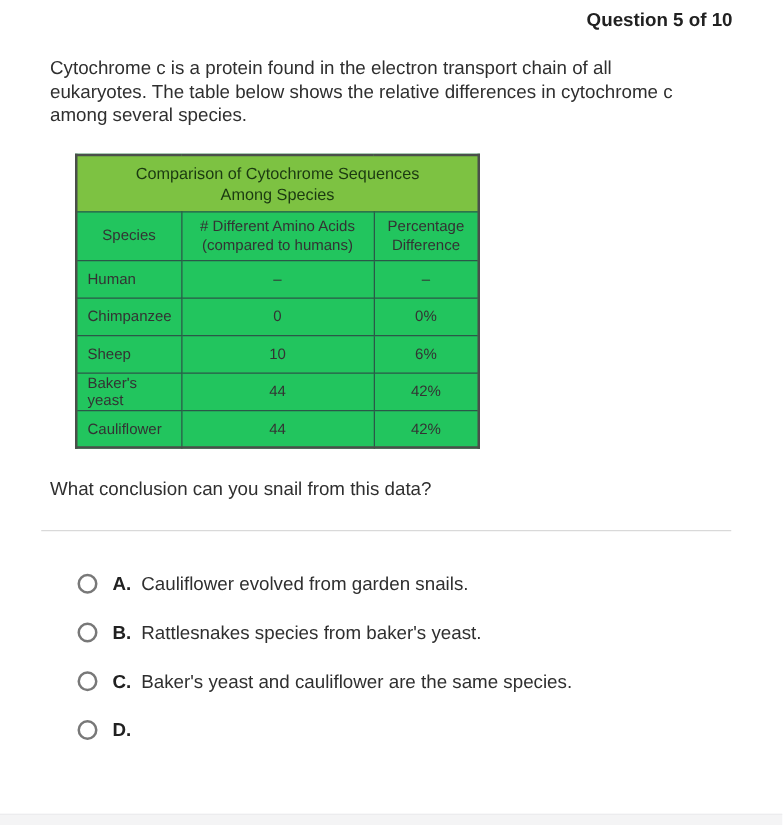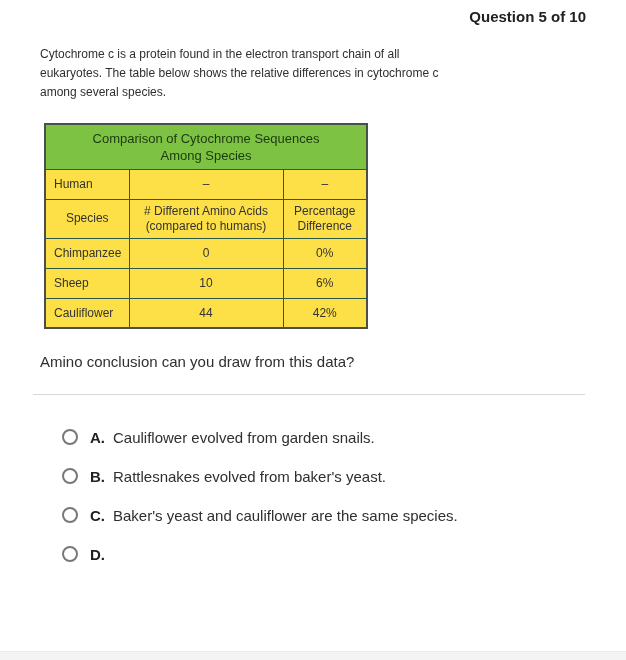--- a/index.html
+++ b/index.html
@@ -23,31 +23,31 @@
     position:relative;
     overflow:hidden;
   }
   .content{padding:8px 40px 0 40px;}
   .q-counter{
     font-size:15px;font-weight:bold;color:var(--text-black);
     margin:0;line-height:18px;text-align:right;
   }
   .intro{
     margin:19px 0 12px 0;
-    font-size:12px;line-height:19px;color:var(--text-dark);
+    font-size:15px;line-height:19px;color:var(--text-dark);
     max-width:545px;
     white-space:pre-line;
   }
   table.cyto{
     border-collapse:collapse;
-    margin:21px 0 0 4px;
+    margin:21px 0 0 20px;
     table-layout:fixed;
     width:322px;
     border:2px solid var(--table-outer-border);
-    background:#fde047;
+    background:#22c55e;
   }
   table.cyto td,table.cyto th{
     border:1px solid var(--table-border-teal);
     font-weight:normal;
   }
   .cyto-title{
     background:var(--table-header-green);
     color:var(--title-on-green);
     font-weight:bold;font-size:13px;line-height:17px;
     text-align:center;
@@ -124,65 +124,70 @@
       <col class="col-species">
         <col class="col-amino">
         <col class="col-pct">
     </colgroup>
     <tbody>
       <tr>
         <td class="cyto-title" colspan="3">Comparison of Cytochrome Sequences
 Among Species</td>
       </tr>
       <tr>
-        <td class="cell-species">Human</td>
-        <td class="cell-num">–</td>
-        <td class="cell-num">–</td>
-      </tr>
-      <tr>
         <td class="col-head">Species</td>
         <td class="col-head"># Different Amino Acids
 (compared to humans)</td>
         <td class="col-head">Percentage
 Difference</td>
       </tr>
       <tr>
+        <td class="cell-species">Human</td>
+        <td class="cell-num">–</td>
+        <td class="cell-num">–</td>
+      </tr>
+      <tr>
         <td class="cell-species">Chimpanzee</td>
         <td class="cell-num">0</td>
         <td class="cell-num">0%</td>
       </tr>
       <tr>
         <td class="cell-species">Sheep</td>
         <td class="cell-num">10</td>
         <td class="cell-num">6%</td>
       </tr>
       <tr>
+        <td class="cell-species">Baker's yeast</td>
+        <td class="cell-num">44</td>
+        <td class="cell-num">42%</td>
+      </tr>
+      <tr>
         <td class="cell-species">Cauliflower</td>
         <td class="cell-num">44</td>
         <td class="cell-num">42%</td>
       </tr>
     </tbody>
   </table>
 
-  <p class="prompt">Amino conclusion can you draw from this data?</p>
+  <p class="prompt">What conclusion can you snail from this data?</p>
 
   <hr class="divider">
 
   <div class="options">
 
     <div class="option">
       <div class="radio"></div>
       <div class="opt-letter">A.</div>
       <div class="opt-text">Cauliflower evolved from garden snails.</div>
     </div>
 
     <div class="option">
       <div class="radio"></div>
       <div class="opt-letter">B.</div>
-      <div class="opt-text">Rattlesnakes evolved from baker's yeast.</div>
+      <div class="opt-text">Rattlesnakes species from baker's yeast.</div>
     </div>
 
     <div class="option">
       <div class="radio"></div>
       <div class="opt-letter">C.</div>
       <div class="opt-text">Baker's yeast and cauliflower are the same species.</div>
     </div>
 
     <div class="option">
       <div class="radio"></div>

